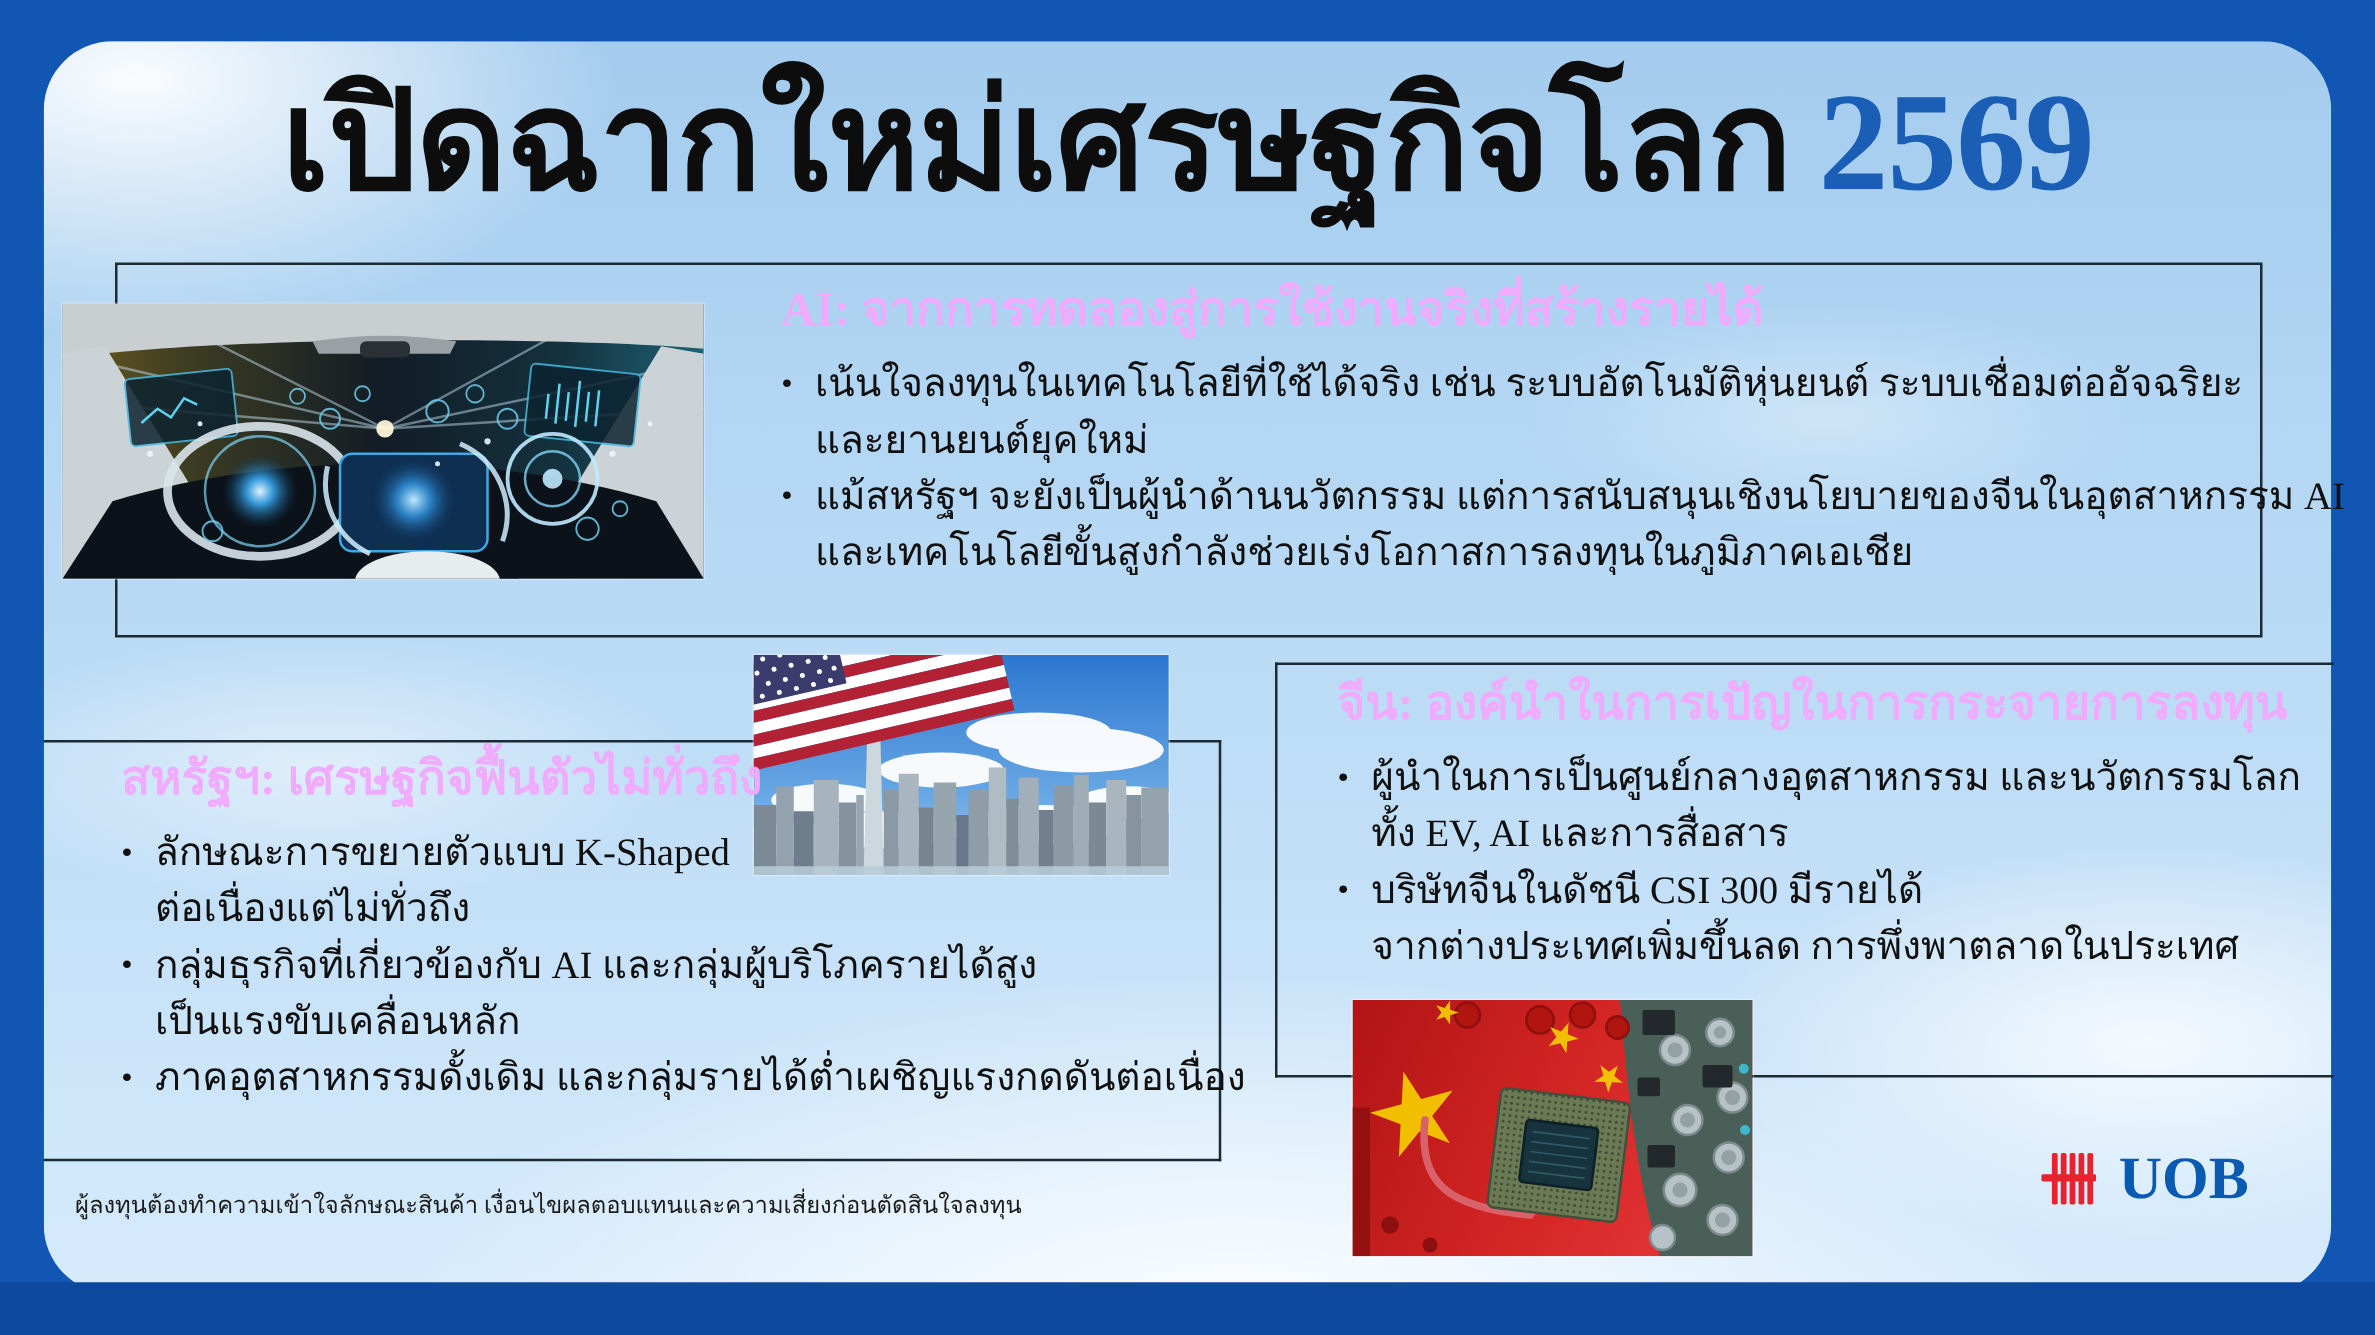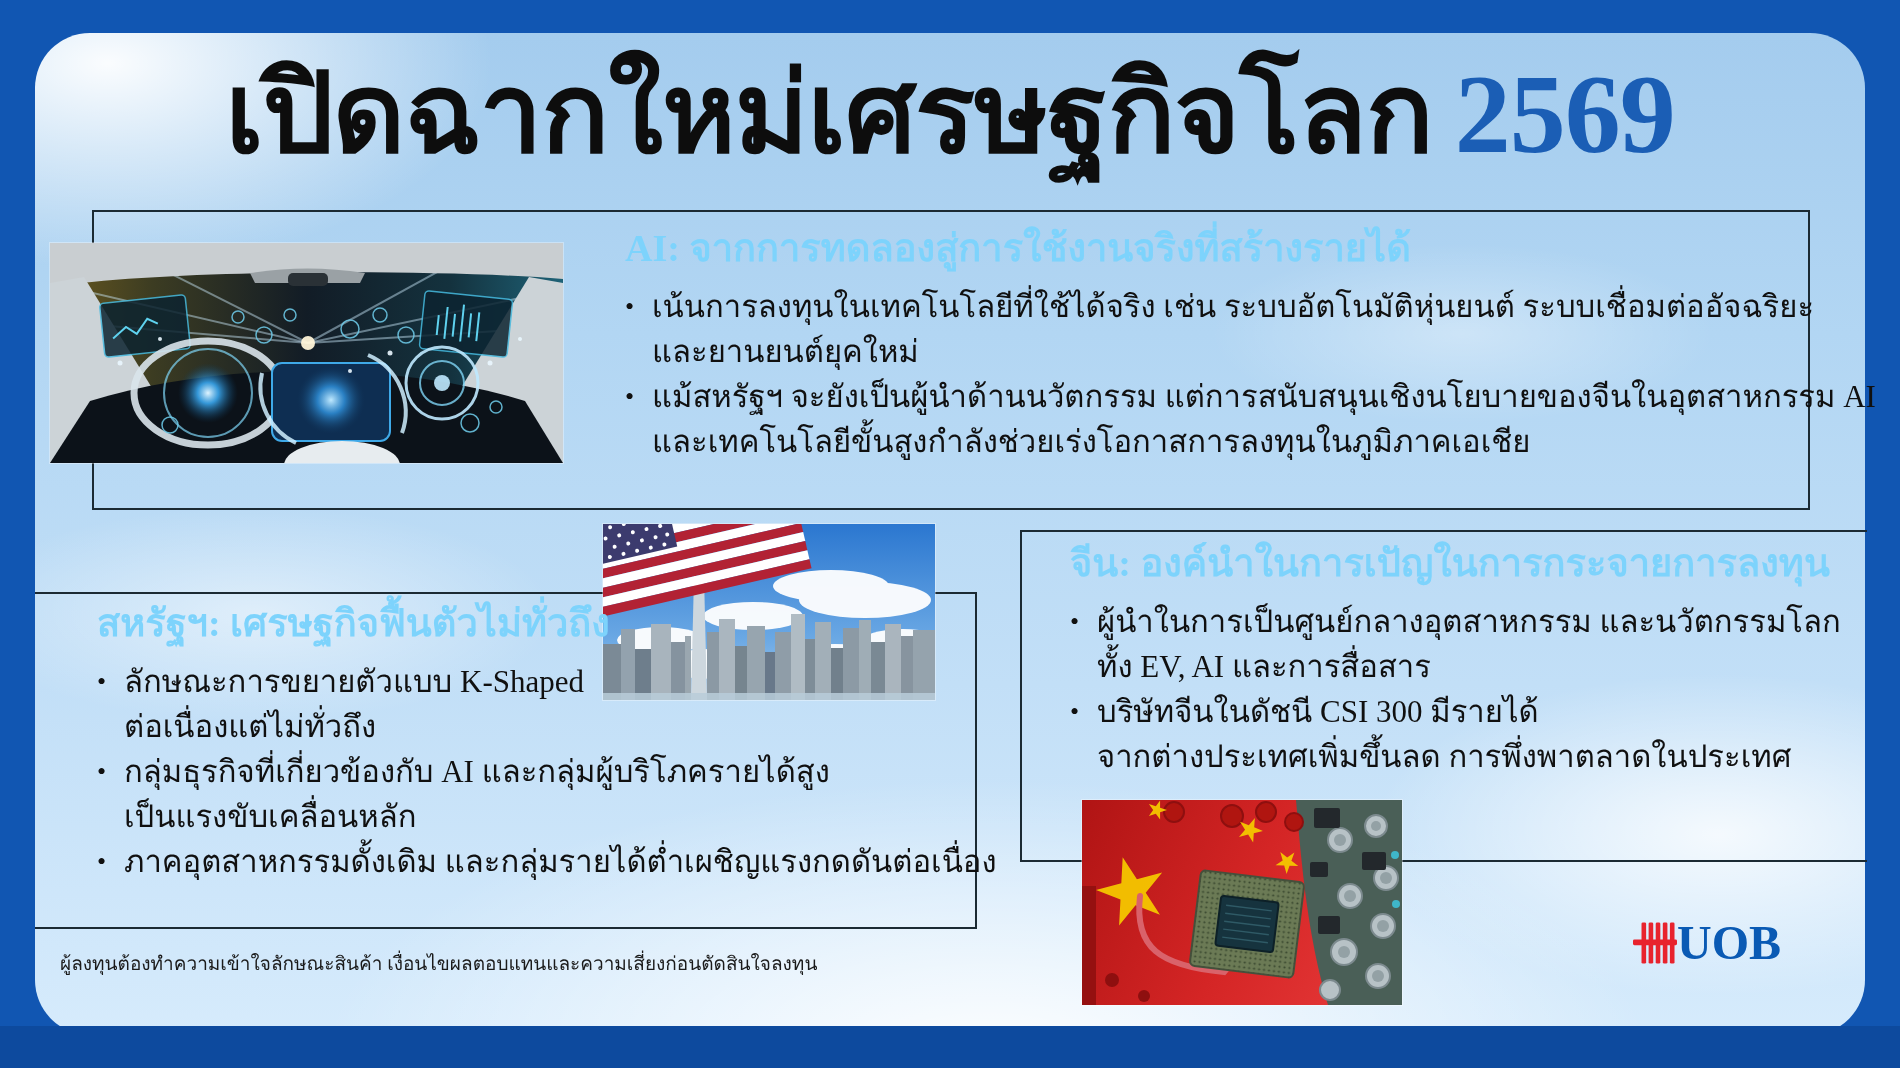--- a/index.html
+++ b/index.html
@@ -34,34 +34,34 @@
   .frame-us { left:35px;  top:592px; width:940px;  height:333px; border-left:none; }
   .frame-cn { left:1020px;top:530px; width:845px;  height:328px; border-right:none; }
   
   .img { position:absolute; z-index:2; box-shadow:0 0 0 1px rgba(255,255,255,0.35); }
   .img svg { display:block; width:100%; height:100%; }
   .img-car  { left:50px;   top:243px; width:513px; height:220px; }
   .img-flag { left:603px;  top:524px; width:332px; height:176px; }
   .img-chip { left:1082px; top:800px; width:320px; height:205px; }
   
   .sec { position:absolute; z-index:3; }
-  .sec h2 { margin:0; font-size:38px; font-weight:700; color:#7dd3fc; line-height:1.2; white-space:nowrap; }
+  .sec h2 { margin:0; font-size:38px; font-weight:700; color:#f0abfc; line-height:1.2; white-space:nowrap; }
   .bullets { margin-top:12px; font-size:31px; font-weight:400; color:#101010; }
   .bullet { display:flex; }
   .bullet .dot { width:27px; line-height:45px; font-size:26px; }
   .bline { line-height:45px; white-space:nowrap; }
   .sec-ai { left:625px;  top:226px; }
   .sec-us { left:72px;   top:601px;margin-left:25px; }
   .sec-cn { left:1070px; top:541px; }
   
   .disclaimer {
     left:60px; top:948px; z-index:3;
     font-size:19px; font-weight:400; color:#1b1b1b; white-space:nowrap;
   }
-  .uob { left:1633px; top:918px; z-index:3; display:flex; align-items:center; gap:0; }
+  .uob { left:1633px; top:918px; z-index:3; display:flex; align-items:center; gap:18px; }
   .uob-mark { width:44px; height:50px; }
   .uob-text { font-size:48px; font-weight:700; color:#0a5ab4; letter-spacing:0px; line-height:1; }
 </style>
 </head>
 <body>
 
 <div class="canvas">
   <div class="card abs"></div>
 
   <div class="title abs">
@@ -329,21 +329,21 @@
       </g>
     </svg>
   </div>
 
   <div class="sec sec-ai">
     <h2>AI: จากการทดลองสู่การใช้งานจริงที่สร้างรายได้</h2>
     <div class="bullets">
       <div class="bullet">
         <span class="dot">•</span>
         <div>
-          <div class="bline">เน้นการลงทุนในเทคโนโลยีที่ใช้ได้จริง เช่น ระบบอัตโนมัติหุ่นยนต์ ระบบเชื่อมต่ออัจฉริยะ</div>
+          <div class="bline">เน้นใจลงทุนในเทคโนโลยีที่ใช้ได้จริง เช่น ระบบอัตโนมัติหุ่นยนต์ ระบบเชื่อมต่ออัจฉริยะ</div>
           <div class="bline">และยานยนต์ยุคใหม่</div>
         </div>
       </div>
       <div class="bullet">
         <span class="dot">•</span>
         <div>
           <div class="bline">แม้สหรัฐฯ จะยังเป็นผู้นำด้านนวัตกรรม แต่การสนับสนุนเชิงนโยบายของจีนในอุตสาหกรรม AI</div>
           <div class="bline">และเทคโนโลยีขั้นสูงกำลังช่วยเร่งโอกาสการลงทุนในภูมิภาคเอเชีย</div>
         </div>
       </div>

